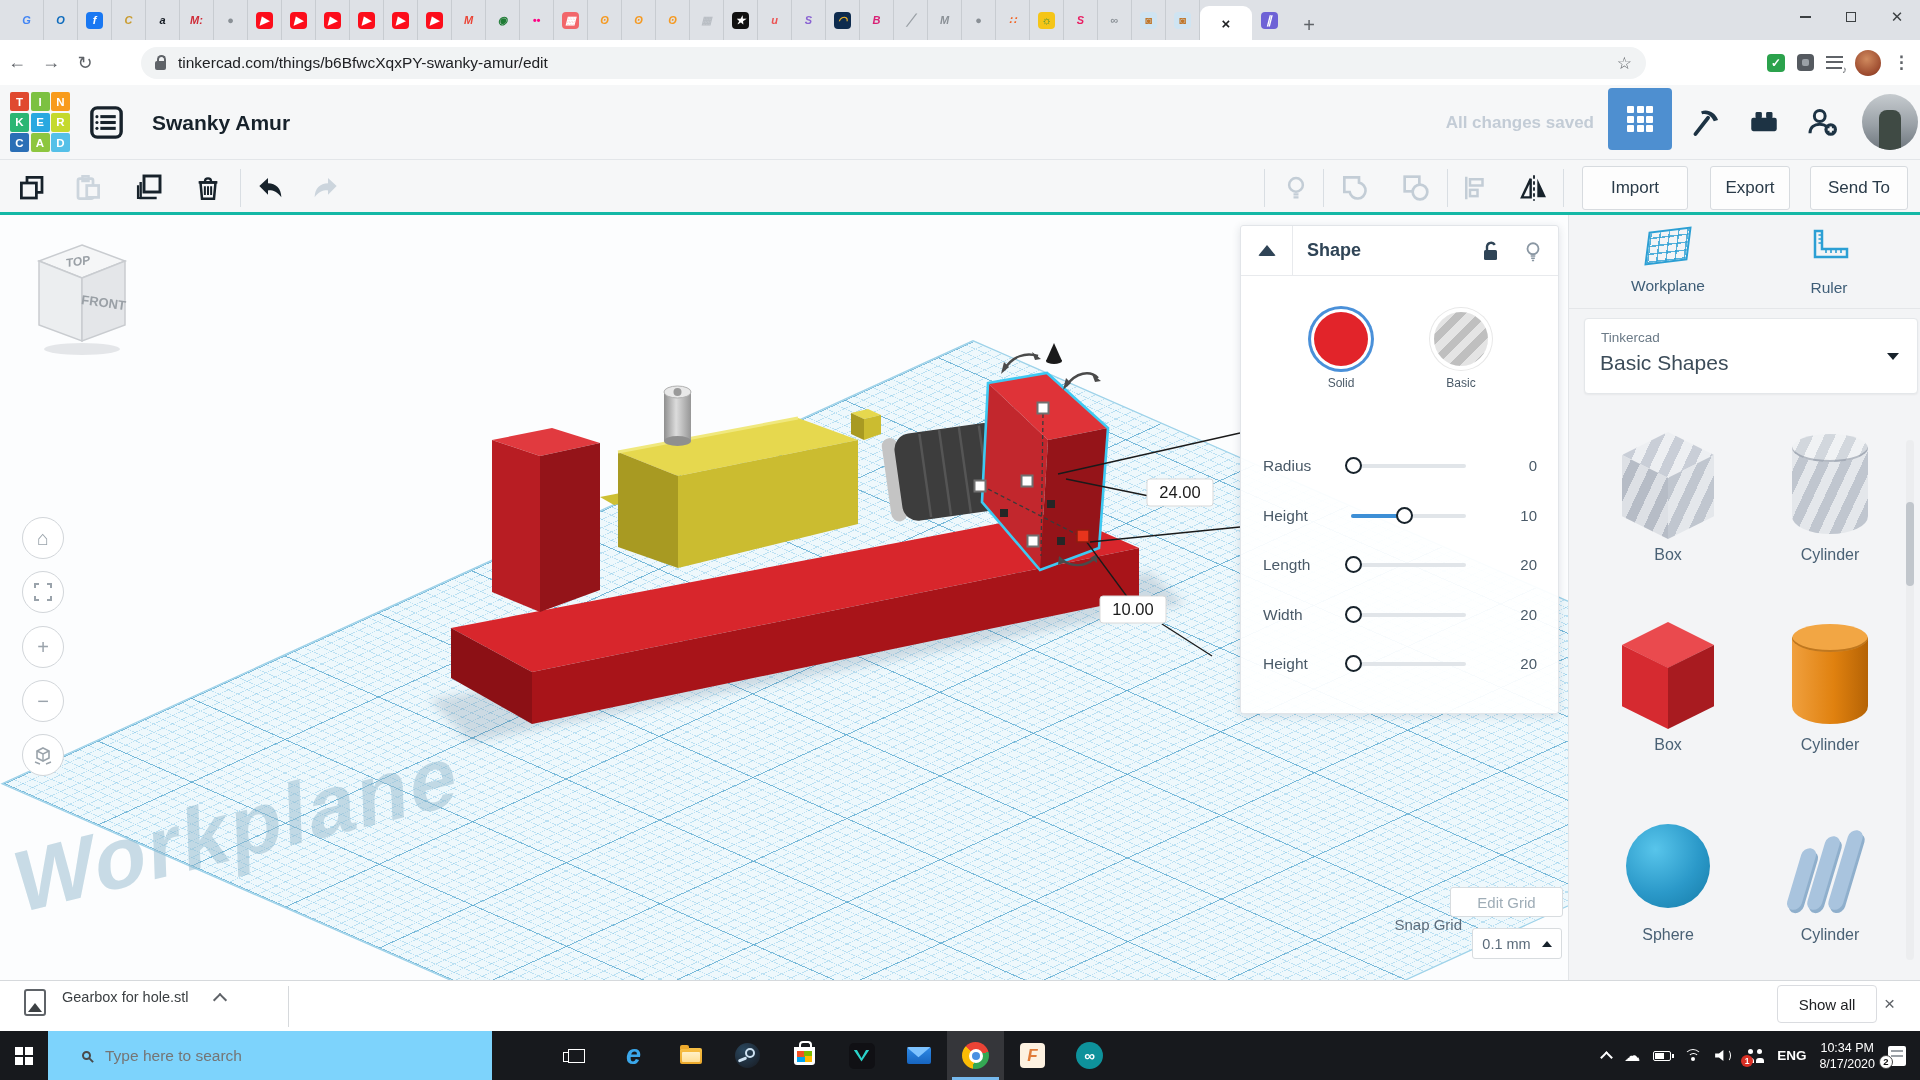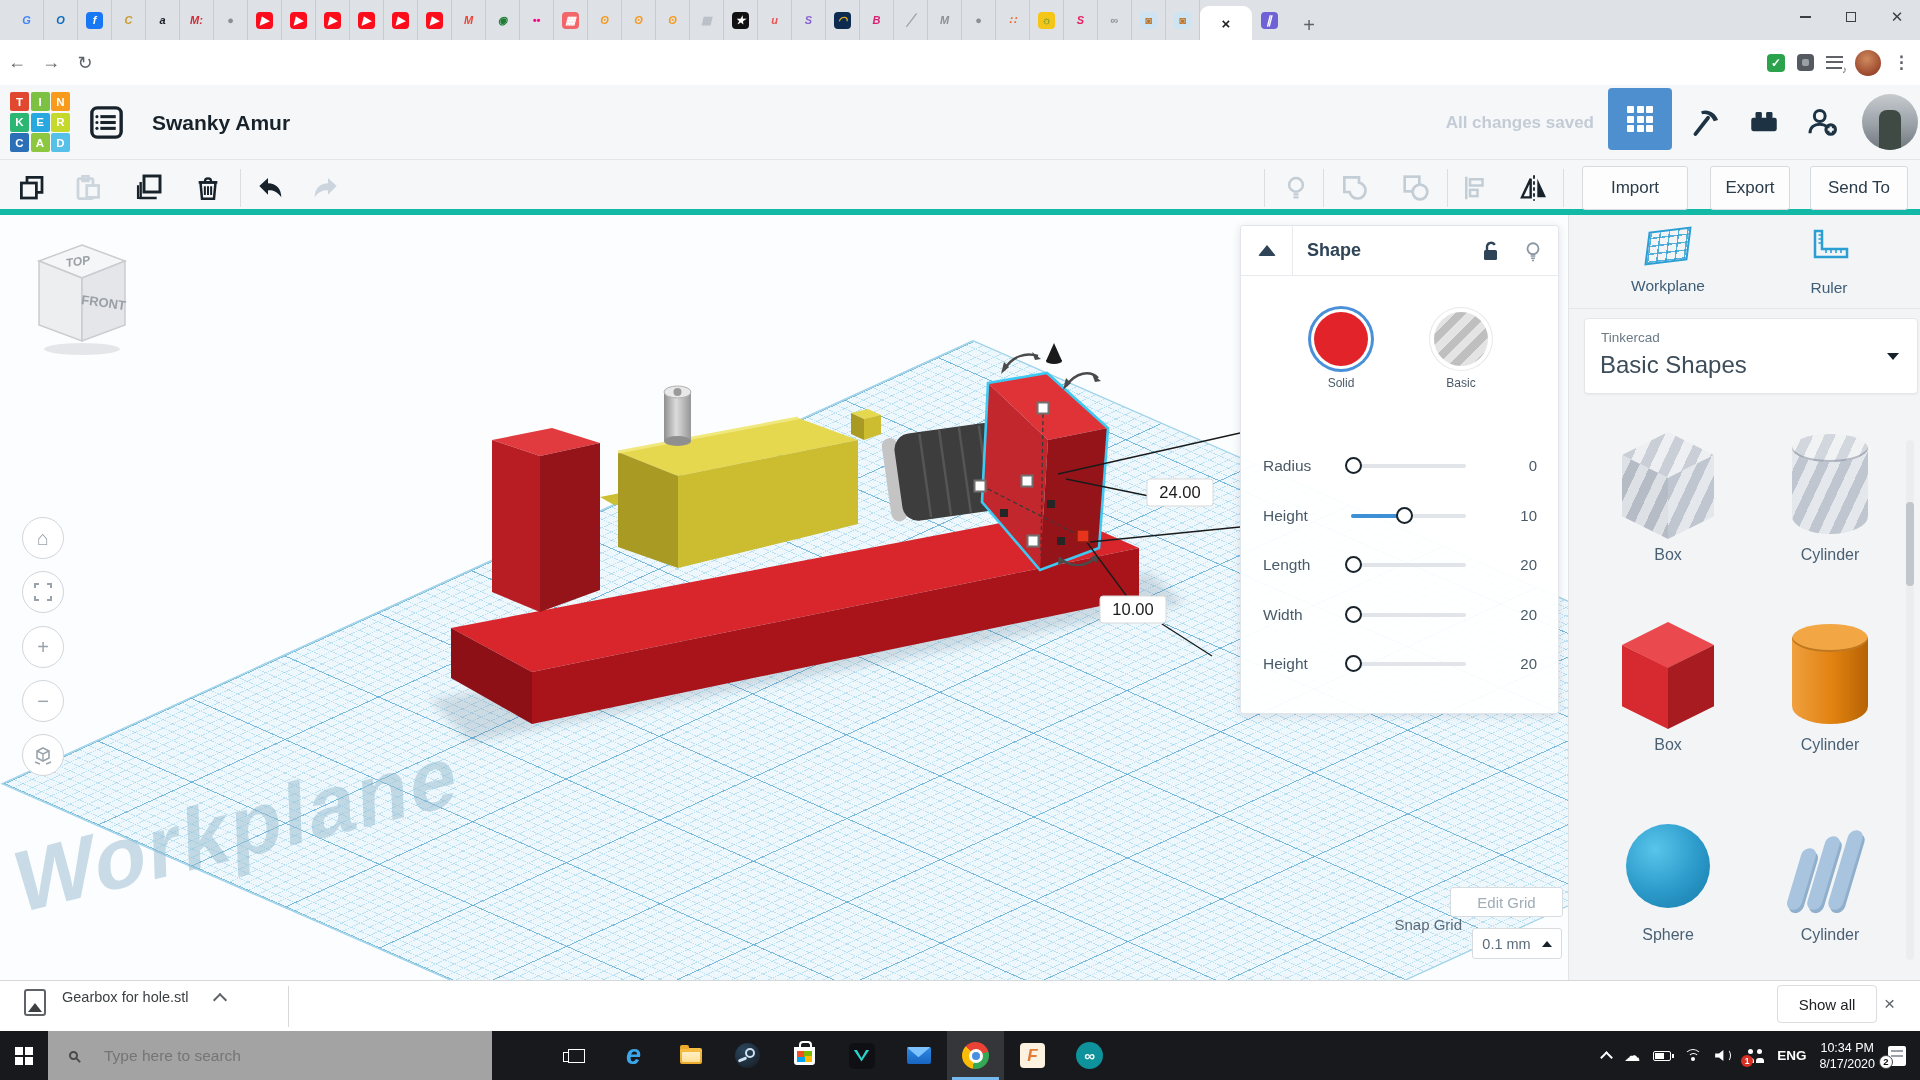--- a/index.html
+++ b/index.html
@@ -44,21 +44,21 @@
   .doc-title{position:absolute;left:152px;top:0;height:75px;display:flex;align-items:center;font-size:21px;font-weight:600;color:#17222b}
   .autosave{position:absolute;right:326px;top:0;height:75px;display:flex;align-items:center;font-size:17px;font-weight:600;color:#c3ccd6}
   .grid-btn{position:absolute;left:1608px;top:3px;width:64px;height:62px;background:#4e8fd0;border-radius:4px;display:flex;align-items:center;justify-content:center}
   .grid-btn .g9{display:grid;grid-template-columns:repeat(3,7px);grid-auto-rows:7px;gap:2.5px}
   .grid-btn .g9 i{background:#fff;border-radius:1px}
   .hdr-ic{position:absolute;top:13px;width:48px;height:48px;color:#1d3344;display:flex;align-items:center;justify-content:center}
   .hdr-avatar{position:absolute;left:1862px;top:9px;width:56px;height:56px;border-radius:50%;background:linear-gradient(180deg,#c6cbcf 0%,#9aa1a7 55%,#6f777e 100%);overflow:hidden}
   .hdr-avatar::after{content:"";position:absolute;left:17px;top:16px;width:22px;height:44px;background:#3f4a44;border-radius:8px 8px 0 0}
 
   
-  .edtoolbar{position:absolute;left:0;top:160px;width:1920px;height:55px;background:#f6f7f8;border-bottom:6px solid #14b8a6}
+  .edtoolbar{position:absolute;left:0;top:160px;width:1920px;height:55px;background:#f6f7f8;border-bottom:3px solid #14b8a6}
   .tbi{position:absolute;top:10px;width:36px;height:36px;display:flex;align-items:center;justify-content:center}
   .tb-div{position:absolute;top:9px;width:1px;height:38px;background:#d9dee3}
   .tbtn{position:absolute;top:6px;height:44px;background:#fdfdfd;border:1px solid #d7dbdf;border-radius:3px;font-size:17px;color:#2a3b49;display:flex;align-items:center;justify-content:center}
 
   
   .canvas{position:absolute;left:0;top:215px;width:1568px;height:765px;background:#fcfdfe;overflow:hidden}
   .plane{position:absolute;left:0;top:0;width:1200px;height:1250px;transform:matrix(0.781,0.342,-0.778,0.355,973,125);transform-origin:0 0;background-color:#eef8fc;border:2px solid #9ed2e9;background-image:
     repeating-linear-gradient(90deg,rgba(86,166,205,0.7) 0 1.5px,transparent 1.5px 120px),
     repeating-linear-gradient(0deg,rgba(86,166,205,0.7) 0 1.5px,transparent 1.5px 120px),
     repeating-linear-gradient(90deg,rgba(125,195,230,0.45) 0 1px,transparent 1px 12px),
@@ -97,21 +97,21 @@
   
   .sidebar{position:absolute;left:1568px;top:215px;width:352px;height:765px;background:#f3f4f6;border-left:1px solid #e2e5e8}
   .side-tool{position:absolute;top:14px;width:150px;text-align:center}
   .side-tool .lbl{margin-top:10px;font-size:15.5px;color:#3e5d77}
   .wp-icon{display:inline-block;width:42px;height:34px;border:2.5px solid #2b9fd4;transform:skewX(-14deg) rotate(-7deg);background:
     repeating-linear-gradient(90deg,rgba(43,159,212,0.8) 0 1.5px,transparent 1.5px 9px),
     repeating-linear-gradient(0deg,rgba(43,159,212,0.8) 0 1.5px,transparent 1.5px 8px)}
   .side-div{position:absolute;left:0;top:93px;width:352px;height:1px;background:#e4e6e9}
   .libdrop{position:absolute;left:15px;top:103px;width:334px;height:76px;background:#fff;border:1px solid #e4e7ea;border-radius:4px;box-shadow:0 1px 2px rgba(0,0,0,0.05)}
   .lib-brand{position:absolute;left:16px;top:11px;font-size:13.5px;color:#6b7a87}
-  .lib-name{position:absolute;left:15px;top:32px;font-size:24px;color:#3c4c59}
+  .lib-name{position:absolute;left:15px;top:32px;font-size:21px;color:#3c4c59}
   .libdrop .caret-down{position:absolute;right:18px;top:34px}
   .tiles{position:absolute;left:24px;top:205px;display:grid;grid-template-columns:150px 150px;grid-auto-rows:190px;column-gap:12px}
   .tile{text-align:center;padding-top:12px}
   .tshape{position:relative;width:92px;height:110px;margin:0 auto}
   .tlabel{margin-top:4px;font-size:16px;color:#4a6175}
   .ft,.fl,.fr,.ct,.cb,.ball,.sqg{display:none;position:absolute}
   .tile[data-variant*="box"] .ft,.tile[data-variant*="box"] .fl,.tile[data-variant*="box"] .fr{display:block}
   .ft{left:0;top:0;width:92px;height:48px;clip-path:polygon(50% 0,100% 48%,50% 96%,0 48%)}
   .fl{left:0;top:23px;width:46px;height:84px;clip-path:polygon(0 0,100% 27%,100% 100%,0 73%)}
   .fr{left:46px;top:23px;width:46px;height:84px;clip-path:polygon(0 27%,100% 0,100% 73%,0 100%)}
@@ -144,21 +144,21 @@
   .dl-caret{width:10px;height:10px;border-top:2px solid #5f6368;border-right:2px solid #5f6368;transform:rotate(-45deg);margin:6px 0 0 10px}
   .dl-div{position:absolute;left:288px;top:5px;width:1px;height:41px;background:#d6d9dc}
   .showall{position:absolute;left:1777px;top:4px;width:100px;height:38px;border:1px solid #dadce0;border-radius:4px;background:#fff;font-size:15px;color:#202124;display:flex;align-items:center;justify-content:center}
   .dl-close{position:absolute;left:1884px;top:12px;font-size:19px;color:#5f6368}
 
   
   .taskbar{position:absolute;left:0;top:1031px;width:1920px;height:49px;background:#17191d;display:flex;align-items:center}
   .startbtn{width:48px;height:49px;display:flex;align-items:center;justify-content:center}
   .winlogo{width:18px;height:18px;display:grid;grid-template-columns:1fr 1fr;gap:2px}
   .winlogo i{background:#fff}
-  .searchbox{width:444px;height:49px;background:#a3a3a3;display:flex;align-items:center;gap:26px;padding-left:21px}
+  .searchbox{width:444px;height:49px;background:#7dd3fc;display:flex;align-items:center;gap:14px;padding-left:34px}
   .mag{width:9px;height:9px;border:2px solid #4a4a4a;border-radius:50%;position:relative}
   .mag::after{content:"";position:absolute;width:2px;height:6px;background:#4a4a4a;transform:rotate(-45deg);right:-3px;bottom:-5px}
   .searchbox input{border:none;outline:none;background:transparent;font-size:15.5px;color:#4f4f4f;font-family:"Liberation Sans",sans-serif;width:360px}
   .tb-apps{display:flex;margin-left:56px}
   .tb-app{width:57px;height:49px;display:flex;align-items:center;justify-content:center;position:relative}
   .tb-app.active{background:rgba(255,255,255,0.13)}
   .tb-app.active::after{content:"";position:absolute;left:5px;right:5px;bottom:0;height:3px;background:#76b9ed}
   .ic-tv{width:17px;height:14px;border:1.7px solid #fff;position:relative}
   .ic-tv::before{content:"";position:absolute;left:-6px;top:2px;width:4px;height:8px;border:1.7px solid #fff;border-right:none;background:#17191d}
   .ic-edge{font-size:27px;font-weight:bold;color:#3ba7ea;line-height:1}
@@ -372,20 +372,25 @@
           <i></i>
         </span>
       <span class="wbtn w-close">✕</span>
     </div>
   </div>
 
   <div class="urlbar">
     <span class="navi">←</span>
     <span class="navi">→</span>
     <span class="navi">↻</span>
+    <div class="omnibox">
+      <span class="lock"></span>
+      <span class="urltext">tinkercad.com/things/b6BfwcXqxPY-swanky-amur/edit</span>
+      <span class="url-star">☆</span>
+    </div>
     <div class="exts">
       <span class="ext-check">✓</span>
       <span class="ext-dark"></span>
       <span class="ext-lines"></span>
       <span class="mini-avatar"></span>
       <span class="kebab">⋮</span>
     </div>
   </div>
 
   <div class="appheader">

